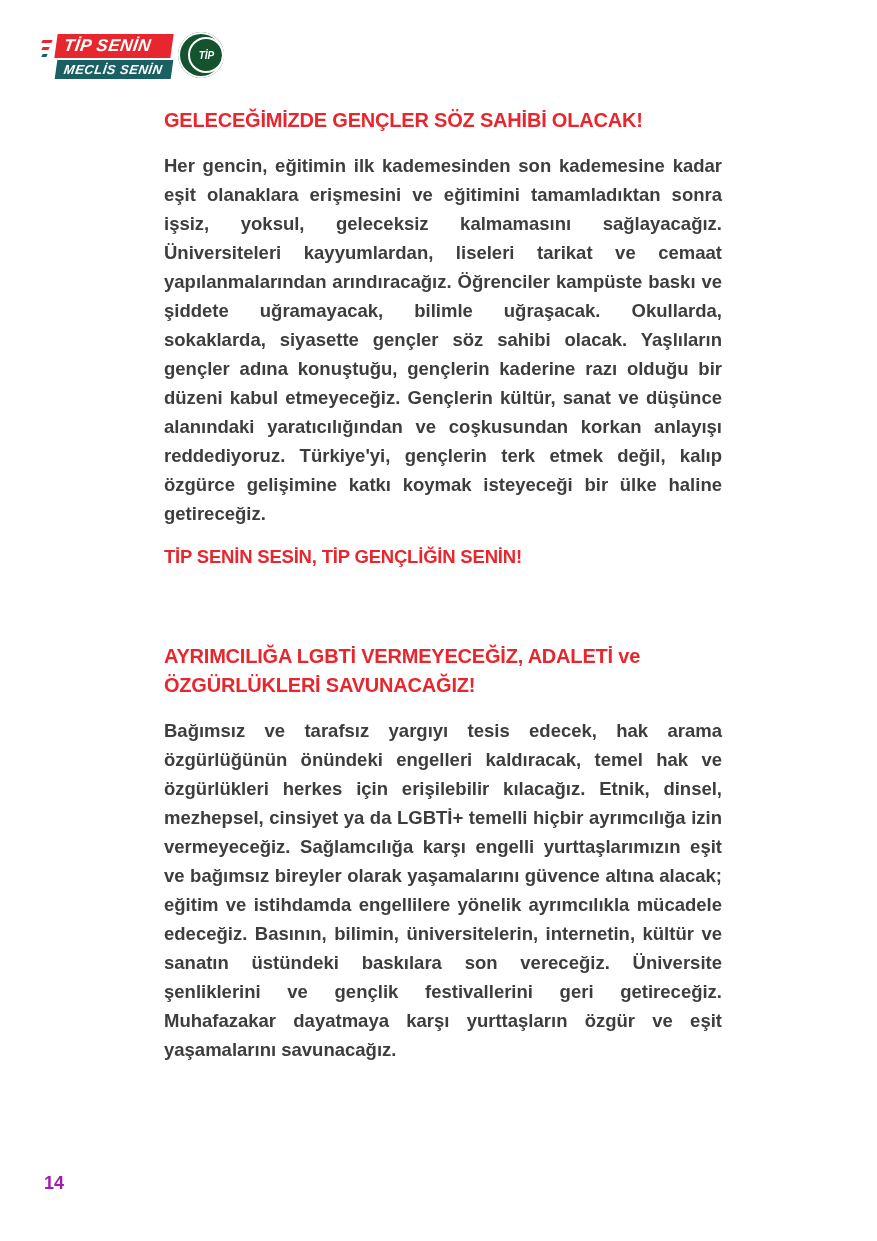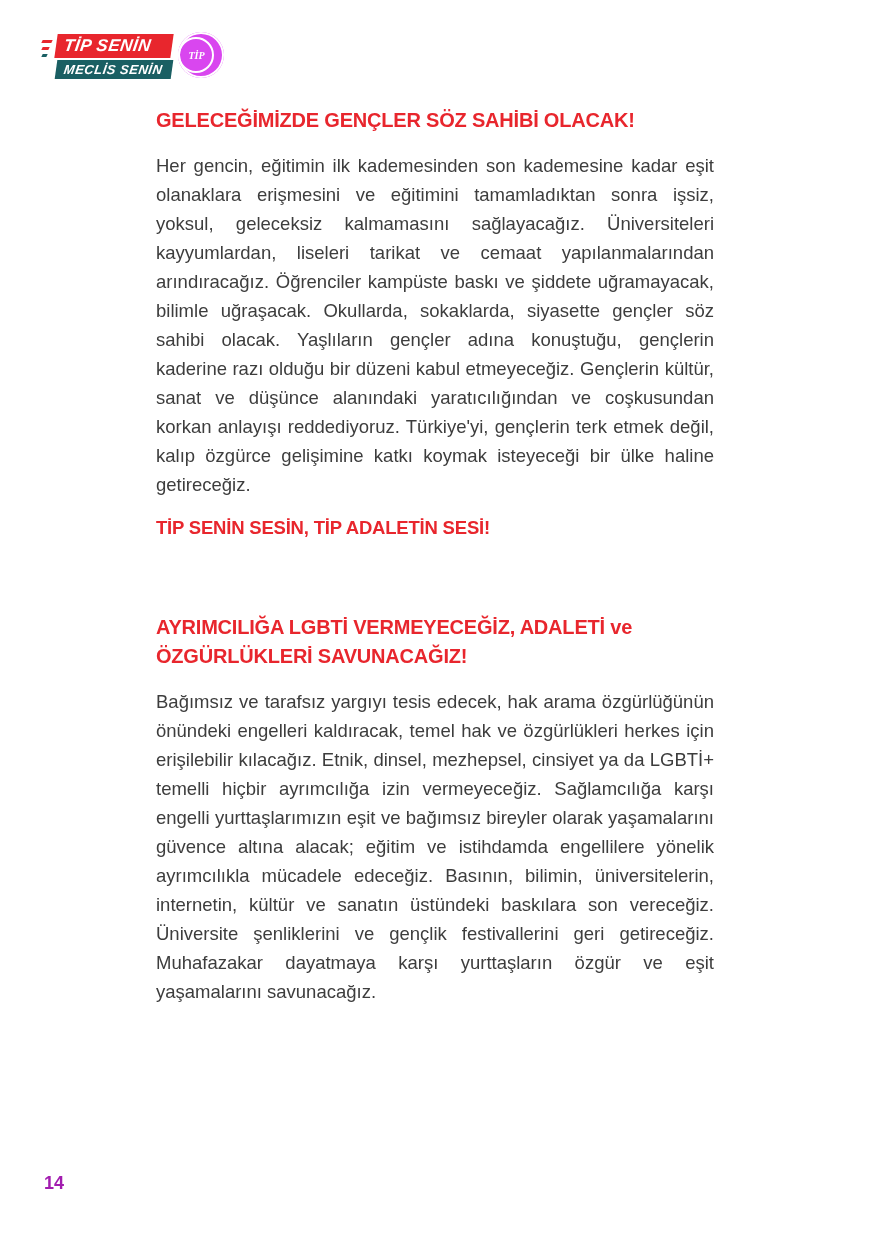--- a/index.html
+++ b/index.html
@@ -61,63 +61,63 @@
     padding: 2px 10px 2px 8px;
     margin-top: 2px;
     align-self: flex-start;
   }
   .emblem {
     width: 46px;
     height: 46px;
     margin-left: 6px;
     margin-top: -2px;
     border-radius: 50%;
-    background: #d946ef;
+    background: #14532d;
     display: flex;
     align-items: center;
-    justify-content: flex-start;
+    justify-content: flex-end;
     box-shadow: 0 0 0 2px #ffffff inset;
     flex: none;
-    font-family: Liberation Serif, serif;
   }
   .emblem-inner {
     width: 32px;
     height: 32px;
     border-radius: 50%;
     border: 2px solid #ffffff;
     color: #ffffff;
     font-size: 10px;
     font-weight: bold;
     font-style: italic;
     display: flex;
     align-items: center;
     justify-content: center;
   }
 
   
   .content {
     position: absolute;
     top: 106px;
-    left: 156px;
+    left: 164px;
     width: 558px;
   }
   .section-heading {
     color: #e8262d;
     font-size: 20px;
     line-height: 1.45;
     font-weight: bold;
     letter-spacing: -0.2px;
     margin: 0 0 16px 0;
   }
   .section-body {
     color: #3d3d3d;
     font-size: 18.5px;
     line-height: 29px;
     text-align: justify;
     margin: 0 0 18px 0;
+    font-weight: bold;
   }
   .section-slogan {
     color: #e8262d;
     font-size: 18.5px;
     font-weight: bold;
     letter-spacing: -0.2px;
     margin: 0 0 74px 0;
   }
 
   
@@ -152,21 +152,21 @@
     <div class="emblem">
       <div class="emblem-inner">TİP</div>
     </div>
   </header>
 
   <main class="content">
 
     <section>
       <h2 class="section-heading">GELECEĞİMİZDE GENÇLER SÖZ SAHİBİ OLACAK!</h2>
       <p class="section-body">Her gencin, eğitimin ilk kademesinden son kademesine kadar eşit olanaklara erişmesini ve eğitimini tamamladıktan sonra işsiz, yoksul, geleceksiz kalmamasını sağlayacağız. Üniversiteleri kayyumlardan, liseleri tarikat ve cemaat yapılanmalarından arındıracağız. Öğrenciler kampüste baskı ve şiddete uğramayacak, bilimle uğraşacak. Okullarda, sokaklarda, siyasette gençler söz sahibi olacak. Yaşlıların gençler adına konuştuğu, gençlerin kaderine razı olduğu bir düzeni kabul etmeyeceğiz. Gençlerin kültür, sanat ve düşünce alanındaki yaratıcılığından ve coşkusundan korkan anlayışı reddediyoruz. Türkiye'yi, gençlerin terk etmek değil, kalıp özgürce gelişimine katkı koymak isteyeceği bir ülke haline getireceğiz.</p>
-      <p class="section-slogan">TİP SENİN SESİN, TİP ADALETİN SESİ!</p>
+      <p class="section-slogan">TİP SENİN SESİN, TİP GENÇLİĞİN SENİN!</p>
     </section>
 
     <section>
       <h2 class="section-heading">AYRIMCILIĞA LGBTİ VERMEYECEĞİZ, ADALETİ ve ÖZGÜRLÜKLERİ SAVUNACAĞIZ!</h2>
       <p class="section-body">Bağımsız ve tarafsız yargıyı tesis edecek, hak arama özgürlüğünün önündeki engelleri kaldıracak, temel hak ve özgürlükleri herkes için erişilebilir kılacağız. Etnik, dinsel, mezhepsel, cinsiyet ya da LGBTİ+ temelli hiçbir ayrımcılığa izin vermeyeceğiz. Sağlamcılığa karşı engelli yurttaşlarımızın eşit ve bağımsız bireyler olarak yaşamalarını güvence altına alacak; eğitim ve istihdamda engellilere yönelik ayrımcılıkla mücadele edeceğiz. Basının, bilimin, üniversitelerin, internetin, kültür ve sanatın üstündeki baskılara son vereceğiz. Üniversite şenliklerini ve gençlik festivallerini geri getireceğiz. Muhafazakar dayatmaya karşı yurttaşların özgür ve eşit yaşamalarını savunacağız.</p>
     </section>
 
   </main>
 
   <footer>

